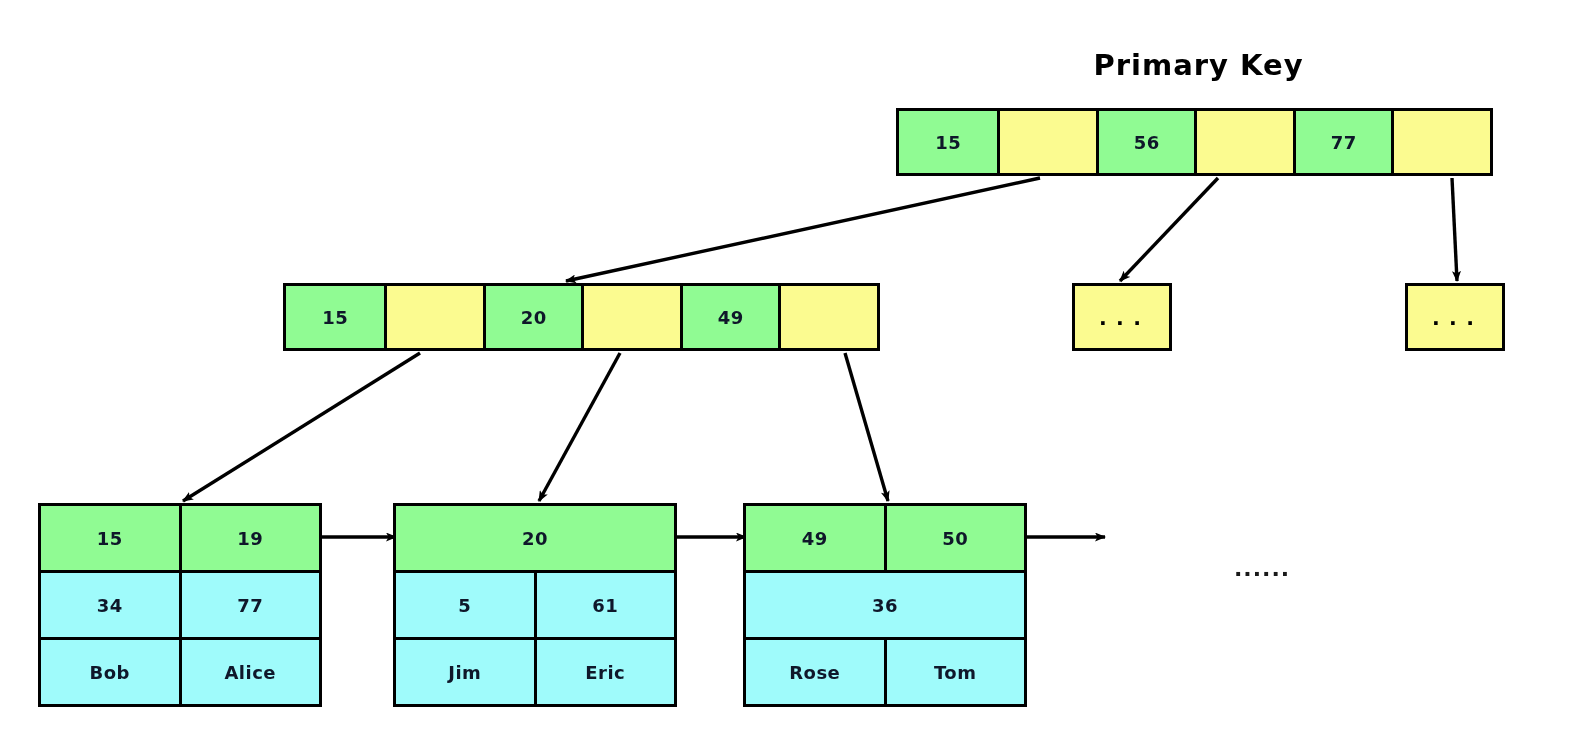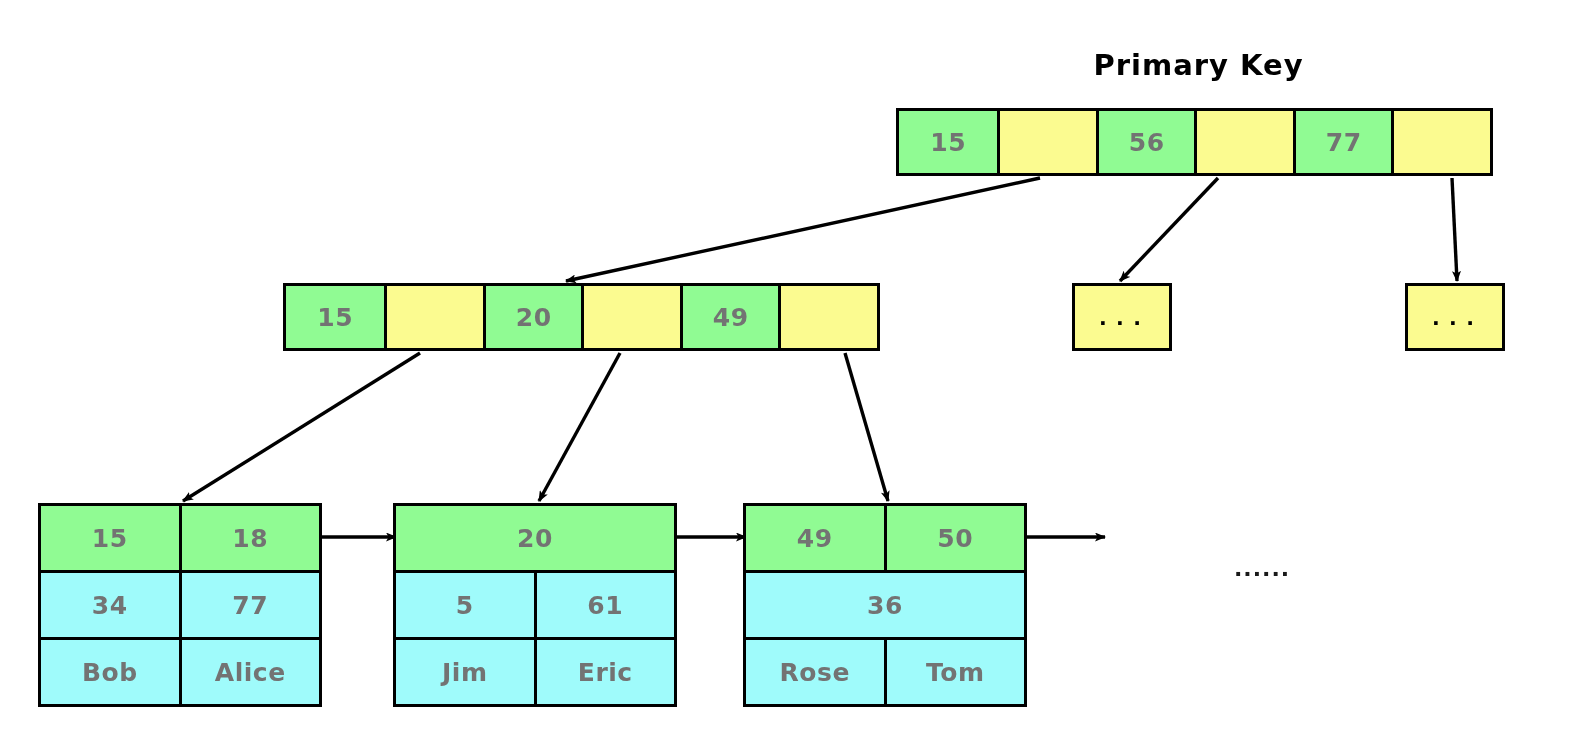--- a/index.html
+++ b/index.html
@@ -36,22 +36,22 @@
     background: #ffffff;
     z-index: 2;
   }
   .cell {
     box-sizing: border-box;
     display: flex;
     align-items: center;
     justify-content: center;
     font-family: "DejaVu Sans", sans-serif;
     font-weight: bold;
-    font-size: 25px;
-    color: #737373;
+    font-size: 18px;
+    color: #0f172a;
     letter-spacing: 0.5px;
   }
   .cell + .cell {
     border-left: 3px solid #000000;
   }
   .c-green  { background: #90fb93; }
   .c-yellow { background: #fbfb90; }
   .c-cyan   { background: #9ffbfb; }
 
   
@@ -175,21 +175,21 @@
     <div class="cell c-green">49</div>
     <div class="cell c-yellow"></div>
   </div>
 
   <div class="stub" style="left:1072px; top:283px; width:100px; height:68px;">...</div>
   <div class="stub" style="left:1405px; top:283px; width:100px; height:68px;">...</div>
 
   <div class="leaf" style="left:38px; top:503px; width:284px; height:204px;">
     <div class="leaf-row">
       <div class="cell c-green">15</div>
-      <div class="cell c-green">18</div>
+      <div class="cell c-green">19</div>
     </div>
     <div class="leaf-row">
       <div class="cell c-cyan">34</div>
       <div class="cell c-cyan">77</div>
     </div>
     <div class="leaf-row">
       <div class="cell c-cyan">Bob</div>
       <div class="cell c-cyan">Alice</div>
     </div>
   </div>

